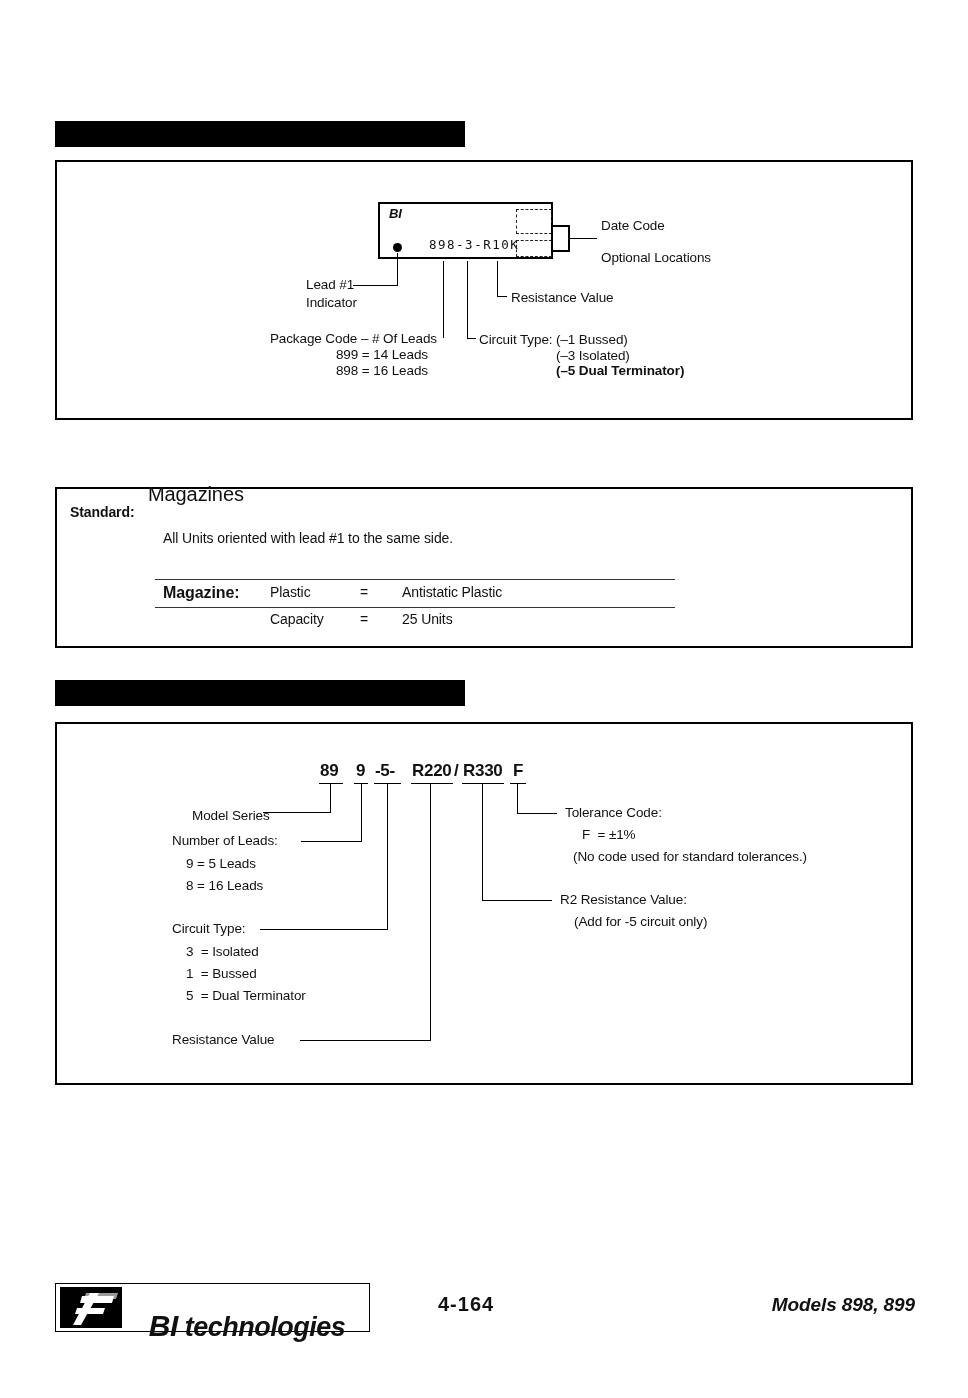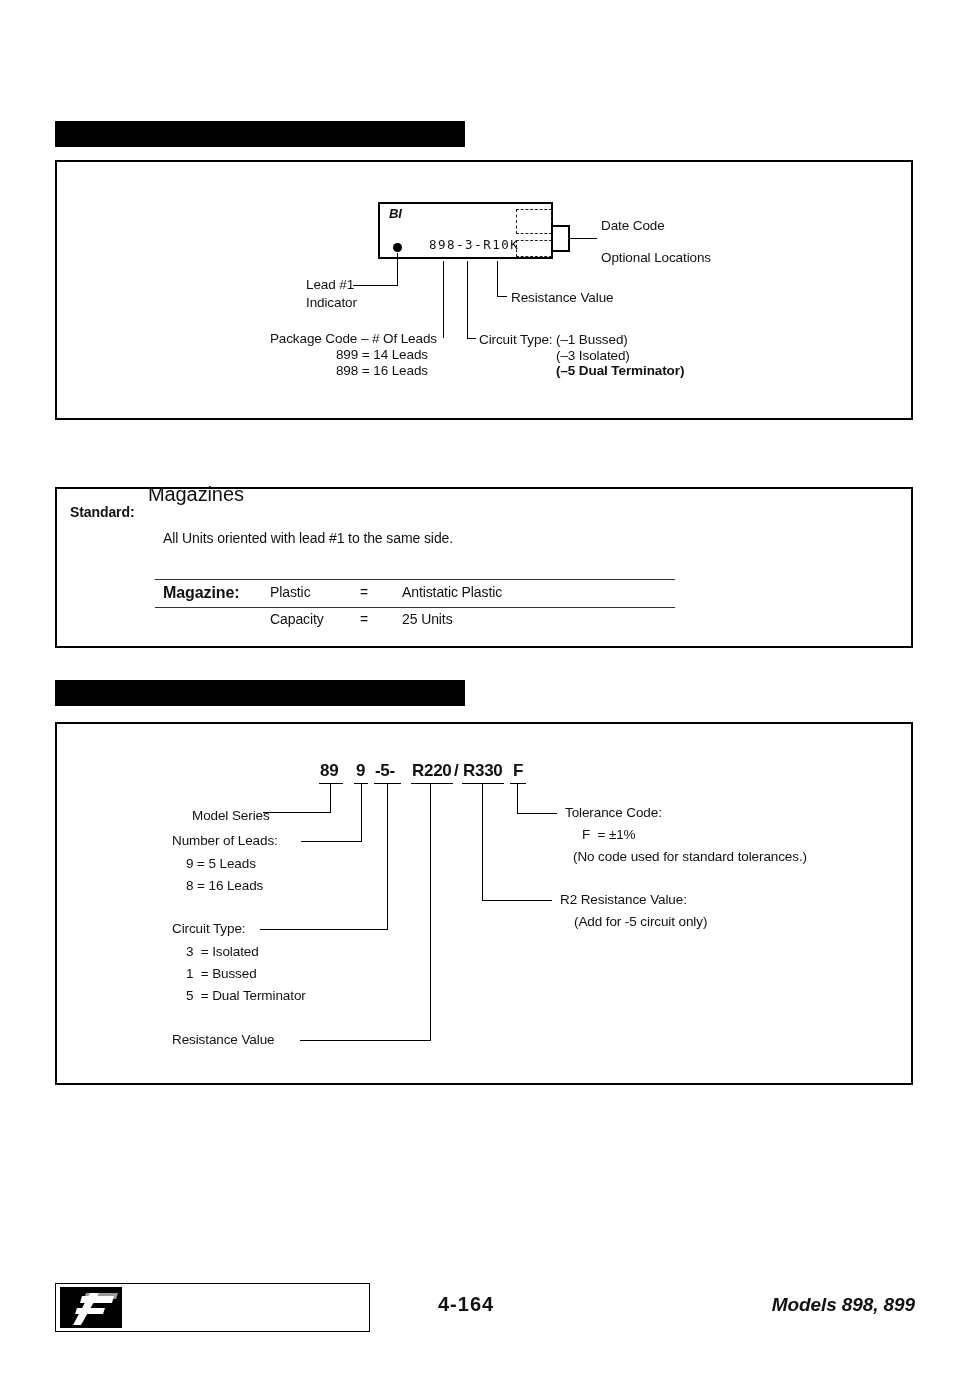--- a/index.html
+++ b/index.html
@@ -142,16 +142,19 @@
 
   <div class="abs" style="left:55px;top:1283px;width:315px;height:49px;border:1.5px solid #000;box-sizing:border-box;background:#fff;"></div>
   <div class="abs" style="left:60px;top:1287px;width:62px;height:41px;background:#000;">
     <svg width="62" height="41" viewBox="0 0 62 41">
       <polygon points="26,6 58,6 56,12 24,12" fill="#9a9a9a"></polygon>
       <polygon points="22,9 54,9 52,16 20,16" fill="#ffffff"></polygon>
       <polygon points="17,21 45,21 43,27 15,27" fill="#ffffff"></polygon>
       <polygon points="30,6 39,6 21,38 13,38" fill="#ffffff"></polygon>
     </svg>
   </div>
+  <div class="abs" style="left:131px;top:1291px;white-space:pre;">
+    <span class="footer-brand" style="font-size:30px;">BI</span><span class="footer-brand" style="font-size:27px;"> technologies</span>
+  </div>
   <div class="txt bold" style="left:438px;top:1297px;font-size:20px;letter-spacing:1px;">4-164</div>
   <div class="txt bold right" style="left:700px;top:1297px;width:215px;font-size:19px;font-style:italic;">Models 898, 899</div>
 
 </div>
 
 </body></html>

